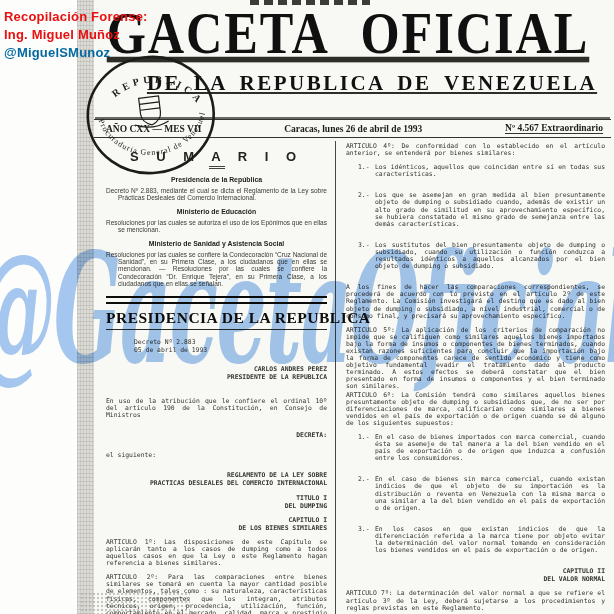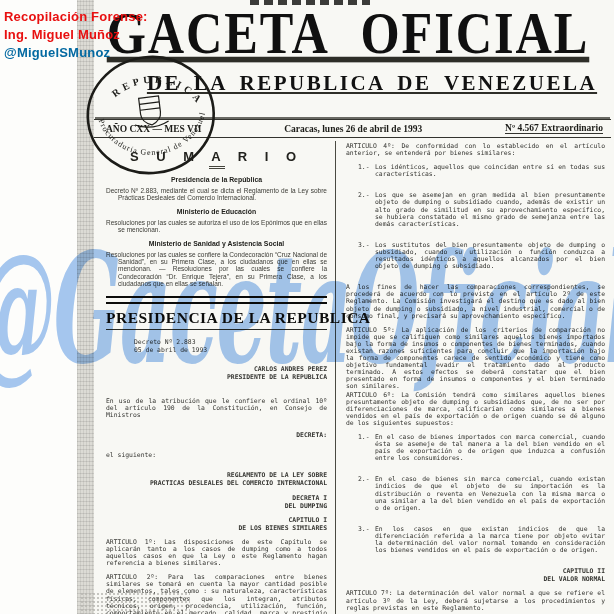--- a/index.html
+++ b/index.html
@@ -159,21 +159,21 @@
     <p class="t">En uso de la atribución que le confiere el ordinal 10º del artículo 190 de la Constitución, en Consejo de Ministros</p>
     <div class="gap6"></div>
     <p class="t tb tc">DECRETA:</p>
     <div class="gap6"></div>
     <p class="t" style="text-align:left">el siguiente:</p>
     <div class="gap6"></div>
 
     <p class="t tb tc" style="margin-bottom:1px">REGLAMENTO DE LA LEY SOBRE</p>
     <p class="t tb tc">PRACTICAS DESLEALES DEL COMERCIO INTERNACIONAL</p>
 
-    <p class="t tb tc" style="margin-bottom:1px">DECRETA I</p>
+    <p class="t tb tc" style="margin-bottom:1px">TITULO I</p>
     <p class="t tb tc">DEL DUMPING</p>
 
     <p class="t tb tc" style="margin-bottom:1px">CAPITULO I</p>
     <p class="t tb tc">DE LOS BIENES SIMILARES</p>
 
     <p class="t">ARTICULO 1º: Las disposiciones de este Capítulo se aplicarán tanto a los casos de dumping como a todos aquellos casos en que la Ley o este Reglamento hagan referencia a bienes similares.</p>
     <p class="t" style="margin-bottom:1px">ARTICULO 2º: Para las comparaciones entre bienes similares se tomará en cuenta la mayor cantidad posible de elementos, tales como : su naturaleza, características físicas, componentes que los integran, atributos técnicos, origen, procedencia, utilización, función, comportamiento en el mercado, calidad, marca y prestigio comercial, entendido este último en el contexto de la publicidad utilizada y el grado de aceptación por la categoría específica de consumidores.</p>
 
   </div>
 

